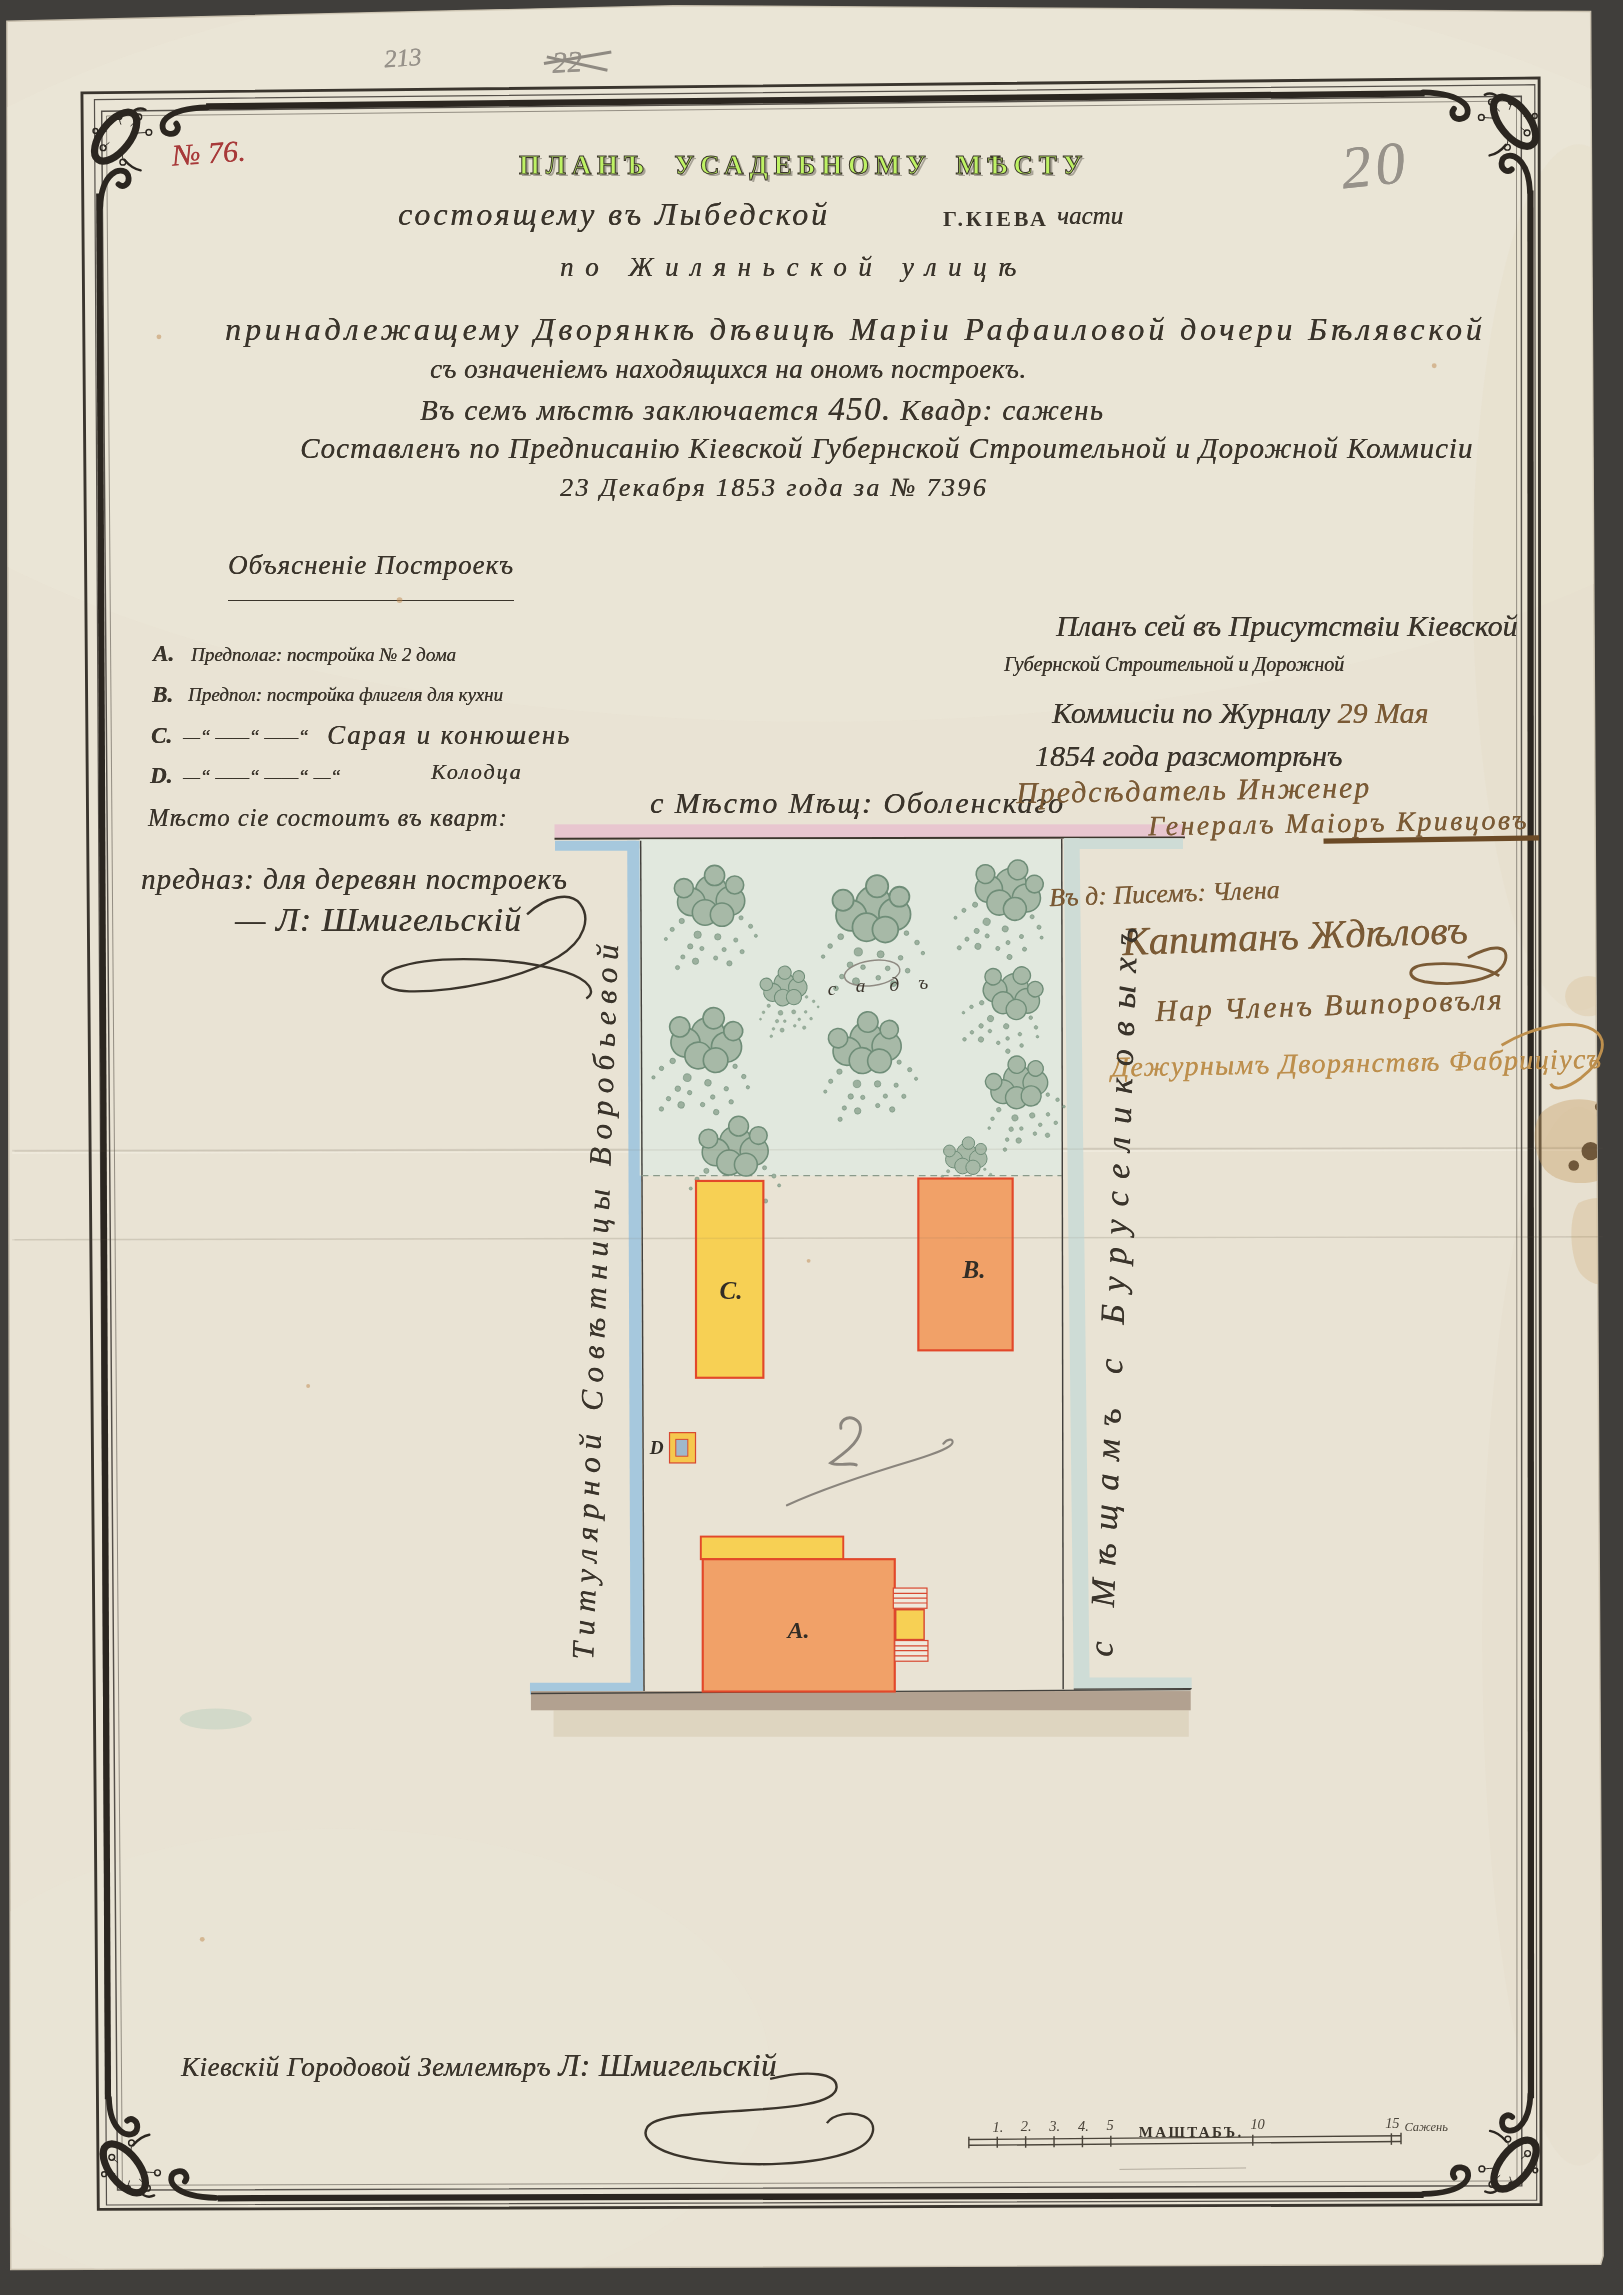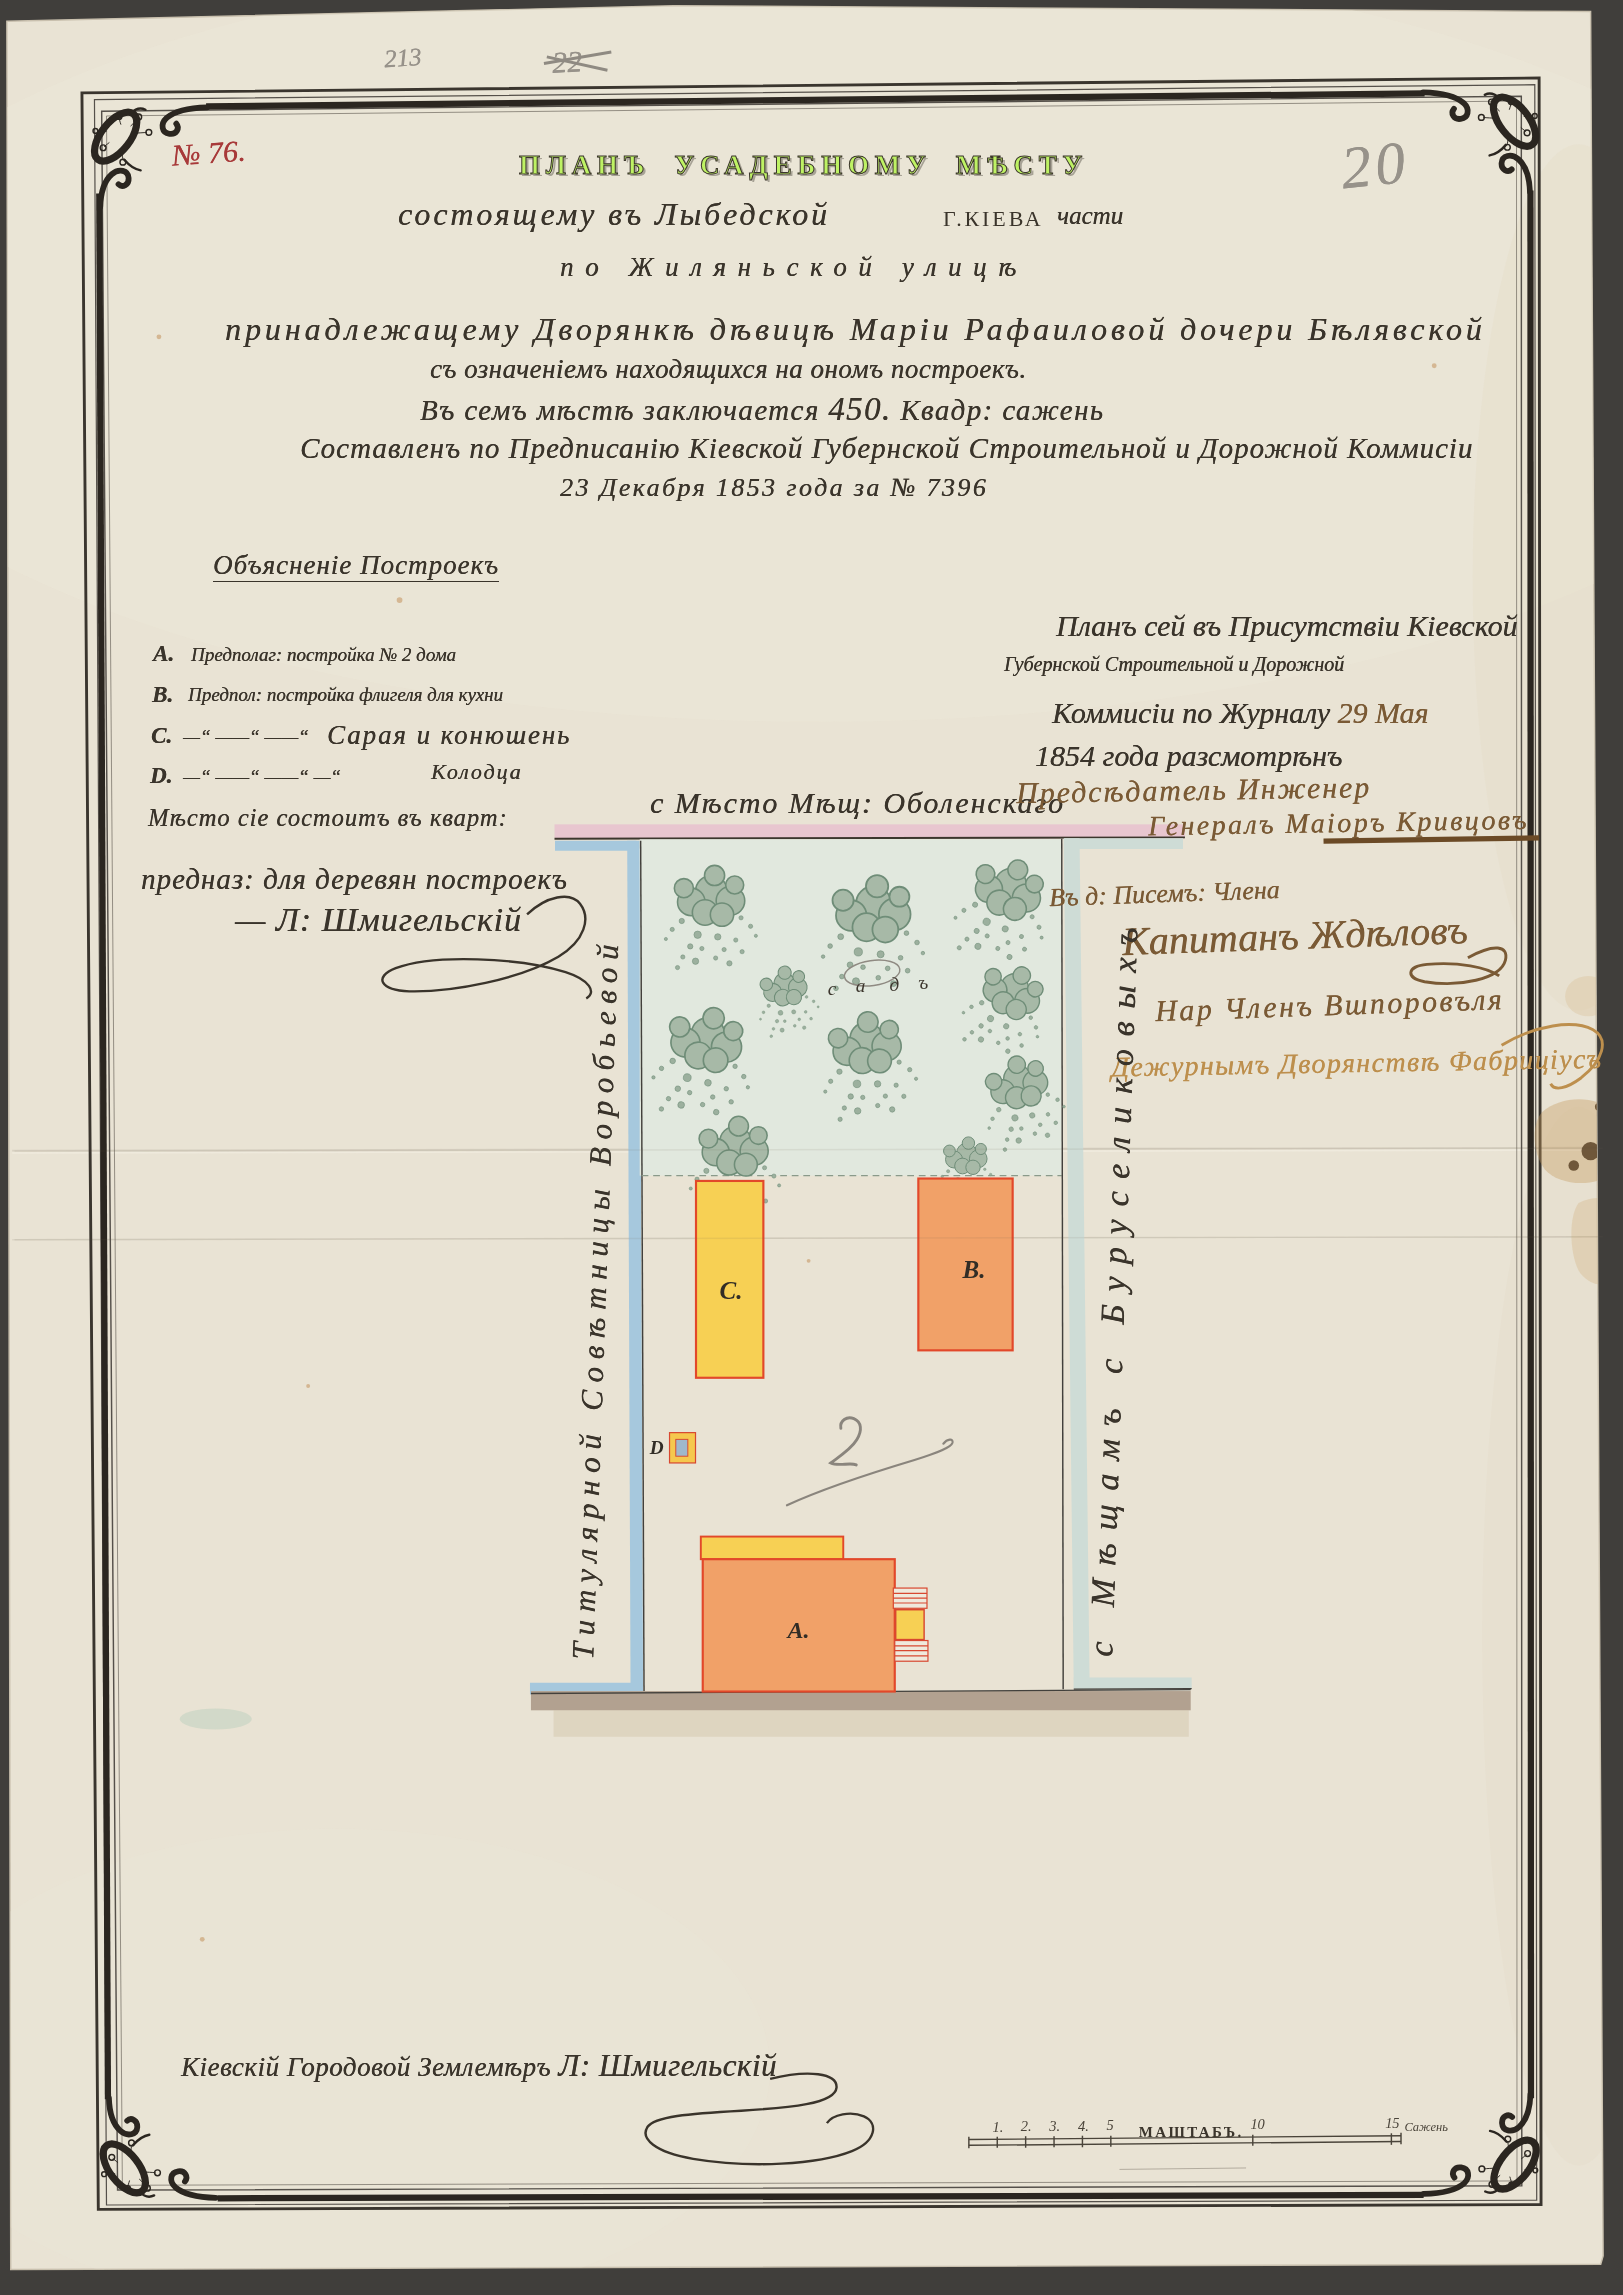--- a/index.html
+++ b/index.html
@@ -220,36 +220,36 @@
 
 <div class="t cur pencil" style="left:552px;top:45px;font-size:30px;transform:rotate(-3deg)">22</div>
 
 <div class="t cur red" style="left:172px;top:136px;font-size:30px;transform:rotate(-4deg)">№ 76.</div>
 
 <div class="t cur pencil" style="left:1341px;top:131px;font-size:60px;letter-spacing:3.9px;transform:rotate(-6deg)">20</div>
 
 <div class="t" style="left:519px;top:150px;font-size:27px;font-weight:bold;letter-spacing:5.8px;word-spacing:11.6px;color:#bef264;-webkit-text-stroke:1px #3b352c;text-shadow:2.4px 2.4px 0 rgba(59,53,44,0.38)">ПЛАНЪ УСАДЕБНОМУ МѢСТУ</div>
 
 <div class="t cur" style="left:398px;top:196px;font-size:32px;letter-spacing:2.9px">состоящему въ Лыбедской</div>
-<div class="t" style="left:943px;top:206px;font-size:22px;font-weight:normal;letter-spacing:2.9px">Г.КІЕВА</div>
+<div class="t" style="left:943px;top:206px;font-size:22px;font-weight:bold;letter-spacing:2.9px">Г.КІЕВА</div>
 <div class="t cur" style="left:1057px;top:202px;font-size:25px">части</div>
 
 <div class="t cur" style="left:560px;top:252px;font-size:27px;letter-spacing:11.6px">по Жиляньской улицѣ</div>
 
 <div class="t cur" style="left:225px;top:311px;font-size:32px;letter-spacing:3.9px">принадлежащему Дворянкѣ дѣвицѣ Маріи Рафаиловой дочери Бѣлявской</div>
 
 <div class="t cur" style="left:430px;top:354px;font-size:27px;letter-spacing:0.5px">съ означеніемъ находящихся на ономъ построекъ.</div>
 
 <div class="t cur" style="left:420px;top:391px;font-size:29px;letter-spacing:1.4px">Въ семъ мѣстѣ заключается <span style="font-size:33px">450.</span> Квадр: сажень</div>
 
 <div class="t cur" style="left:300px;top:432px;font-size:29px;letter-spacing:1px">Составленъ по Предписанію Кіевской Губернской Строительной и Дорожной Коммисіи</div>
 
 <div class="t cur" style="left:560px;top:473px;font-size:26px;letter-spacing:2.4px">23 Декабря 1853 года за № 7396</div>
 
-<div class="t cur" style="left:213px;top:550px;font-size:27px;letter-spacing:1px;border-bottom:1.9px solid #3a342b;padding-bottom:0">Объясненіе Построекъ</div>
+<div class="t cur" style="left:228px;top:550px;font-size:27px;letter-spacing:1px;border-bottom:1.9px solid #3a342b;padding-bottom:19px">Объясненіе Построекъ</div>
 
 <div class="t cur" style="left:153px;top:641px;font-size:23px;font-weight:bold">A.</div>
 <div class="t cur" style="left:191px;top:644px;font-size:19px">Предполаг: постройка № 2 дома</div>
 
 <div class="t cur" style="left:152px;top:682px;font-size:23px;font-weight:bold">B.</div>
 <div class="t cur" style="left:188px;top:684px;font-size:19px">Предпол: постройка флигеля для кухни</div>
 
 <div class="t cur" style="left:151px;top:723px;font-size:23px;font-weight:bold">C.</div>
 <div class="t cur" style="left:183px;top:726px;font-size:19px">—“ ——“  ——“</div>
 <div class="t cur" style="left:327px;top:720px;font-size:27px;letter-spacing:1.9px">Сарая и конюшень</div>

